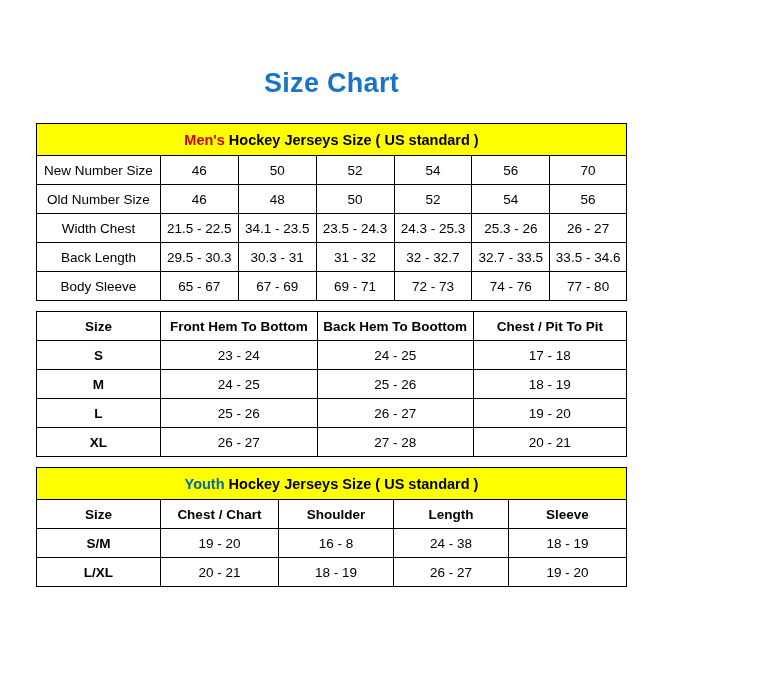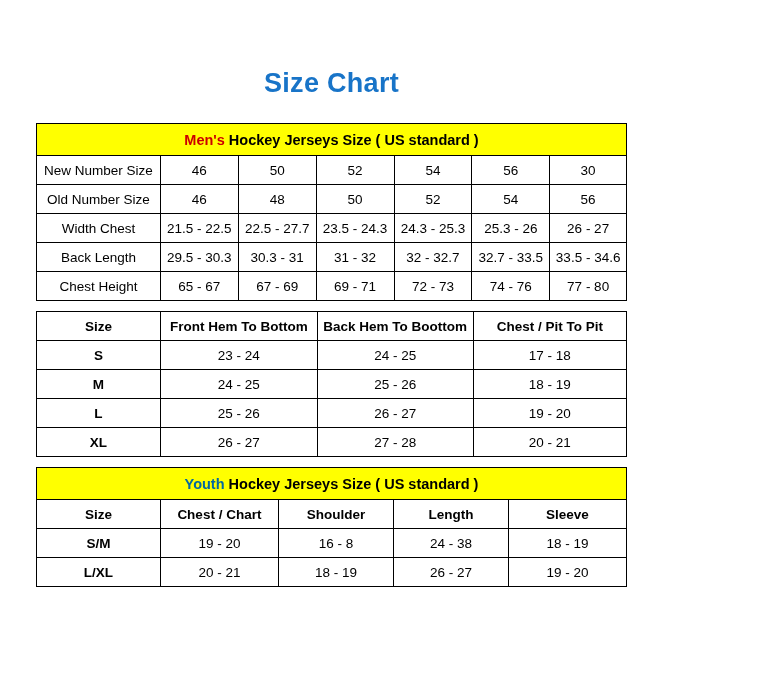--- a/index.html
+++ b/index.html
@@ -94,51 +94,51 @@
         <tr class="section-head">
           <td colspan="7"><span class="accent-men">Men's</span><span> Hockey Jerseys Size ( US standard )</span></td>
         </tr>
         <tr>
           <td class="rowlabel">New Number Size</td>
           <td>46</td>
           <td>50</td>
           <td>52</td>
           <td>54</td>
           <td>56</td>
-          <td>30</td>
+          <td>70</td>
         </tr>
         <tr>
           <td class="rowlabel">Old Number Size</td>
           <td>46</td>
           <td>48</td>
           <td>50</td>
           <td>52</td>
           <td>54</td>
           <td>56</td>
         </tr>
         <tr>
           <td class="rowlabel">Width Chest</td>
           <td>21.5 - 22.5</td>
-          <td>22.5 - 27.7</td>
+          <td>34.1 - 23.5</td>
           <td>23.5 - 24.3</td>
           <td>24.3 - 25.3</td>
           <td>25.3 - 26</td>
           <td>26 - 27</td>
         </tr>
         <tr>
           <td class="rowlabel">Back Length</td>
           <td>29.5 - 30.3</td>
           <td>30.3 - 31</td>
           <td>31 - 32</td>
           <td>32 - 32.7</td>
           <td>32.7 - 33.5</td>
           <td>33.5 - 34.6</td>
         </tr>
         <tr>
-          <td class="rowlabel">Chest Height</td>
+          <td class="rowlabel">Body Sleeve</td>
           <td>65 - 67</td>
           <td>67 - 69</td>
           <td>69 - 71</td>
           <td>72 - 73</td>
           <td>74 - 76</td>
           <td>77 - 80</td>
         </tr>
       </tbody>
     </table>
 

